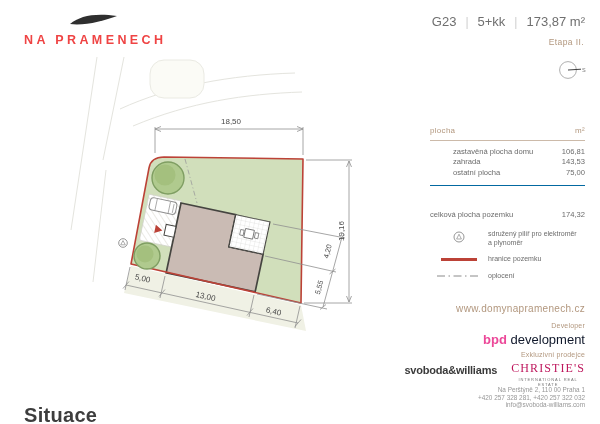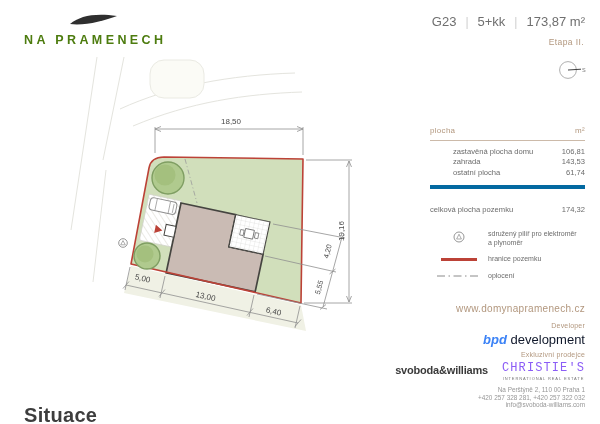--- a/index.html
+++ b/index.html
@@ -1,60 +1,60 @@
 <!DOCTYPE html>
 <html><head>
 <meta charset="utf-8">
 <style>
   html,body{margin:0;padding:0;background:#e8e8e8;}
   .page{position:relative;width:600px;height:424px;background:#ffffff;overflow:hidden;
         font-family:"Liberation Sans",sans-serif;margin:0 auto;}
   
   .logo-swoosh{position:absolute;left:68px;top:12px;}
   .logo-text{position:absolute;left:24px;top:33px;font-size:12.5px;letter-spacing:3.4px;
-             color:#4d7c0f;font-weight:600;white-space:nowrap;}
+             color:#ef4444;font-weight:600;white-space:nowrap;}
   
   .unit-header{position:absolute;top:14px;right:15px;font-size:13px;color:#6f6f6f;
                display:flex;align-items:flex-end;white-space:nowrap;}
   .unit-header .sep{color:#cfcfcf;margin:0 9px;font-size:12px;}
   .stage{position:absolute;top:37px;right:16px;font-size:8.5px;letter-spacing:.4px;color:#b2977e;}
   
   .compass{position:absolute;left:552px;top:57px;}
   
   .plan{position:absolute;left:60px;top:50px;}
   .plan text{font-family:"Liberation Sans",sans-serif;font-size:7.3px;fill:#4a4a4a;}
   .plan text.big{font-size:8px;}
   
   .rcol{position:absolute;left:430px;width:155px;}
   .areas{top:126px;}
   .areas .thead{display:flex;justify-content:space-between;color:#b2977e;font-size:8px;
                 letter-spacing:.3px;padding-bottom:5px;border-bottom:1px solid #ccbaa9;}
   .areas .row{display:flex;justify-content:space-between;color:#6b6b6b;font-size:7.6px;
               line-height:10.4px;margin-left:23px;}
   .areas .rows{padding-top:6px;}
   .areas .total{display:flex;justify-content:space-between;color:#6b6b6b;font-size:7.6px;
-                margin-top:7px;border-top:4px solid #0369a1;padding-top:16px;}
+                margin-top:7px;border-top:1px solid #0369a1;padding-top:24px;}
   .legend{top:230px;}
   .legend .lrow{display:flex;align-items:flex-start;margin-bottom:8px;}
   .legend .ic{width:58px;display:flex;justify-content:center;flex:none;padding-top:1px;}
   .legend .txt{font-size:7px;line-height:8.6px;color:#6b6b6b;}
   .boundary-swatch{width:36px;height:3px;background:#bc4237;margin-top:2px;}
   .website{top:303px;text-align:right;font-size:10px;letter-spacing:.3px;color:#b2977e;}
   .dev{top:322px;text-align:right;}
   .subhead{font-size:7px;color:#b2977e;letter-spacing:.2px;}
   .dev .name{margin-top:3px;font-size:13px;}
-  .dev .accent{color:#3b82f6;font-weight:bold;font-style:italic;}
+  .dev .accent{color:#ec4899;font-weight:bold;}
   .dev .rest{color:#0f172a;}
   .broker-head{top:351px;text-align:right;}
   .brokers{top:361px;display:flex;justify-content:flex-end;align-items:flex-start;}
   .sw-logo{font-size:11px;font-weight:bold;color:#3a3a3a;letter-spacing:-.2px;padding-top:3px;}
   .div-line{width:1px;height:17px;background:#bdbdbd;margin:1px 7px 0 7px;}
   .christies{text-align:center;}
-  .christies .main{font-family:Liberation Mono, monospace;font-size:12px;letter-spacing:1.1px;
-                   color:#8b5cf6;}
+  .christies .main{font-family:Liberation Serif, serif;font-size:12px;letter-spacing:1.1px;
+                   color:#be185d;}
   .christies .sub{font-size:4px;letter-spacing:.9px;color:#777;margin-top:1px;}
   .address{top:386px;text-align:right;font-size:6.4px;line-height:7.6px;color:#979797;}
   
   .page-title{position:absolute;left:24px;top:380px;font-size:20px;font-weight:bold;
               color:#3d3d3d;letter-spacing:.3px;margin-top:24px;}
 </style>
 </head>
 <body>
 
 <div class="page">
@@ -177,21 +177,21 @@
       <div class="row">
         <span>zastavěná plocha domu</span>
         <span>106,81</span>
       </div>
       <div class="row">
         <span>zahrada</span>
         <span>143,53</span>
       </div>
       <div class="row">
         <span>ostatní plocha</span>
-        <span>61,74</span>
+        <span>75,00</span>
       </div>
     </div>
     <div class="total">
       <span>celková plocha pozemku</span>
       <span>174,32</span>
     </div>
   </div>
 
   <div class="rcol legend" style="position:absolute;">
     <div class="lrow">

